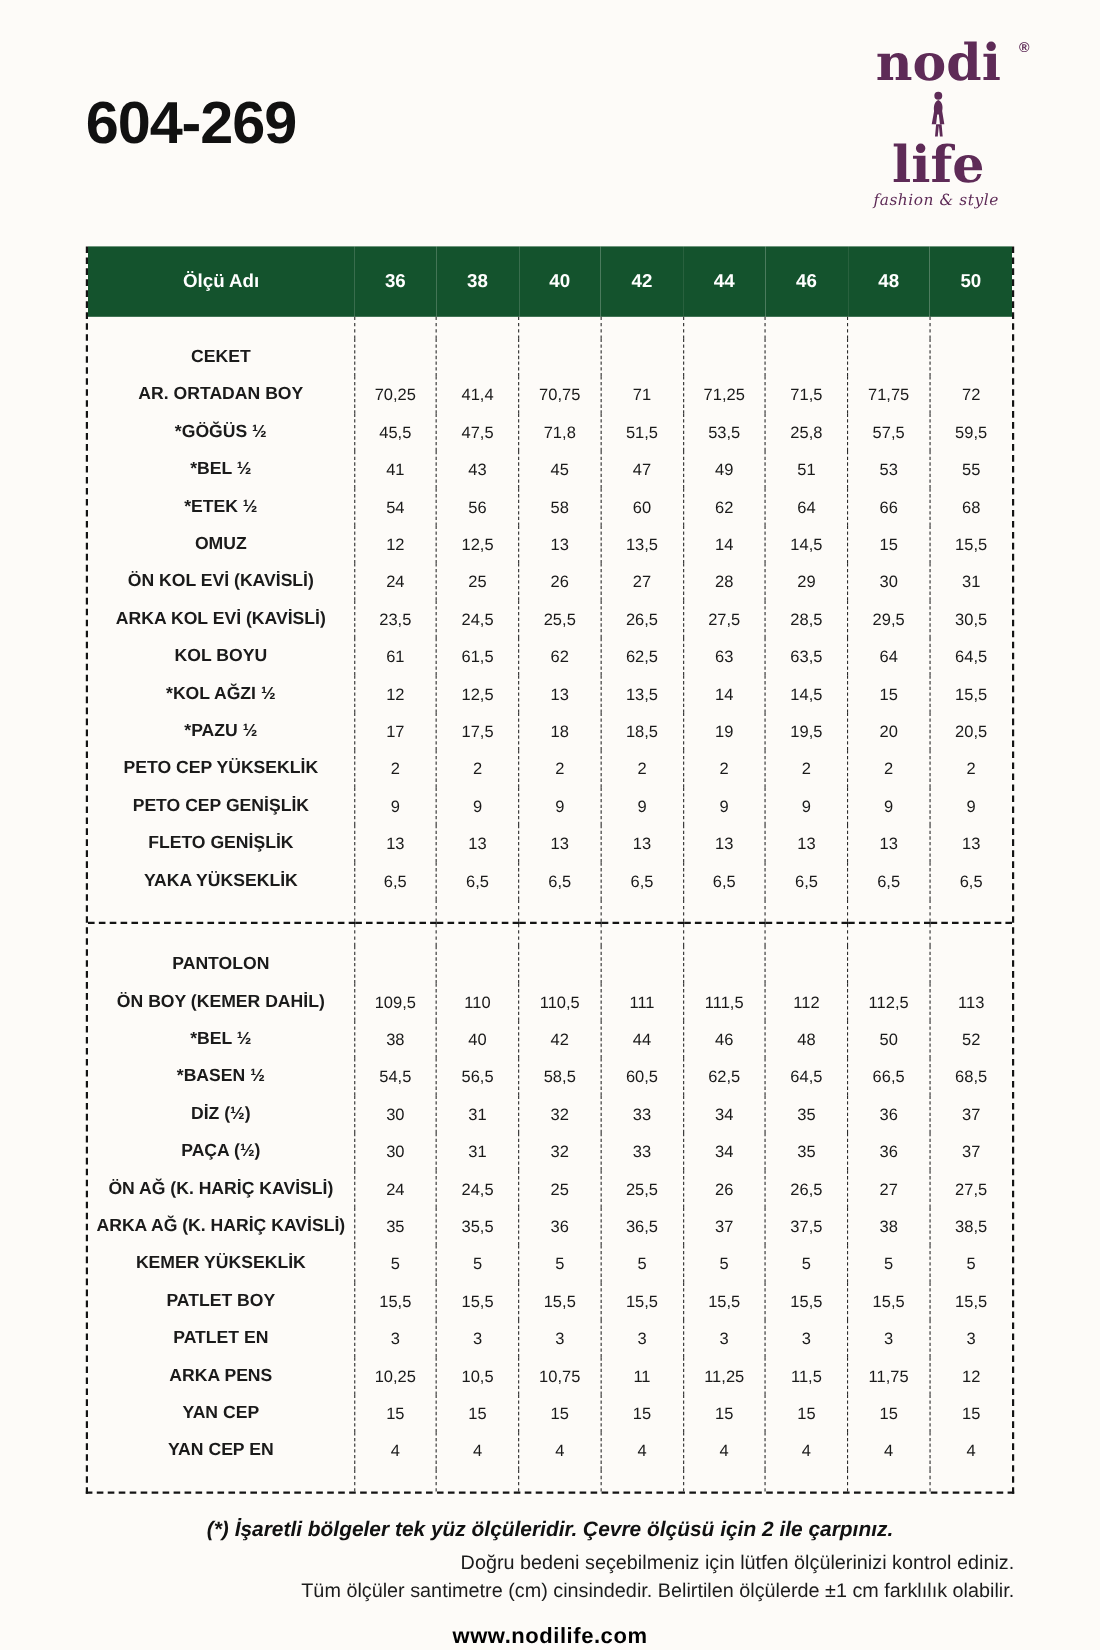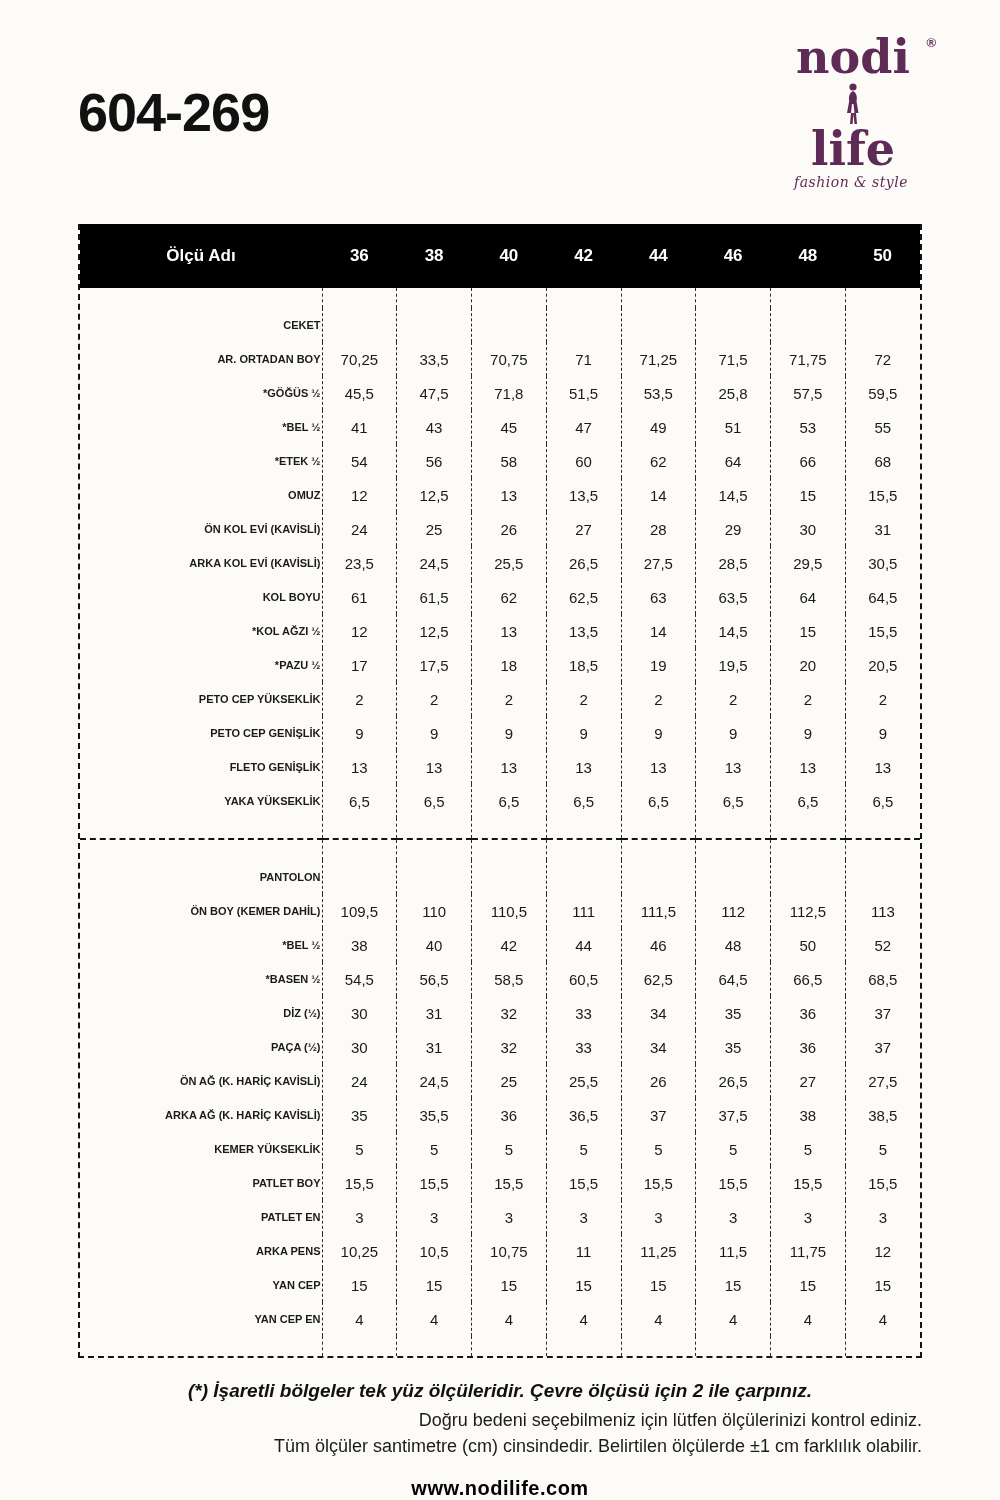--- a/index.html
+++ b/index.html
@@ -81,21 +81,21 @@
   .table-wrap {
     border: 2px dashed #141414;
     border-top: none;
   }
   table.size-table {
     width: 100%;
     border-collapse: collapse;
     table-layout: fixed;
   }
   table.size-table thead th {
-    background: #000000;
+    background: #14532d;
     color: #ffffff;
     font-size: 17px;
     font-weight: bold;
     height: 62px;
     text-align: center;
     vertical-align: middle;
   }
   table.size-table thead th.name-col {
     width: 240px;
   }
@@ -103,22 +103,22 @@
     text-align: center;
     font-size: 15px;
     height: 32px;
     vertical-align: middle;
     color: #1a1a1a;
     border-right: 1px dashed #2b2b2b;
   }
   td:last-child { border-right: none; }
   td.name {
     font-weight: bold;
-    font-size: 11px;
-    text-align: right;
+    font-size: 16px;
+    text-align: center;
     width: 240px;
   }
   tr.section td.name {
     font-weight: bold;
   }
   tr.divider td {
     height: 0;
     padding: 0;
     border-right: 1px dashed #2b2b2b;
     border-top: 2px dashed #141414;
@@ -211,21 +211,21 @@
             <td></td>
             <td></td>
             <td></td>
             <td></td>
             <td></td>
             <td></td>
           </tr>
           <tr>
             <td class="name">AR. ORTADAN BOY</td>
             <td>70,25</td>
-            <td>33,5</td>
+            <td>41,4</td>
             <td>70,75</td>
             <td>71</td>
             <td>71,25</td>
             <td>71,5</td>
             <td>71,75</td>
             <td>72</td>
           </tr>
           <tr>
             <td class="name">*GÖĞÜS ½</td>
             <td>45,5</td>

